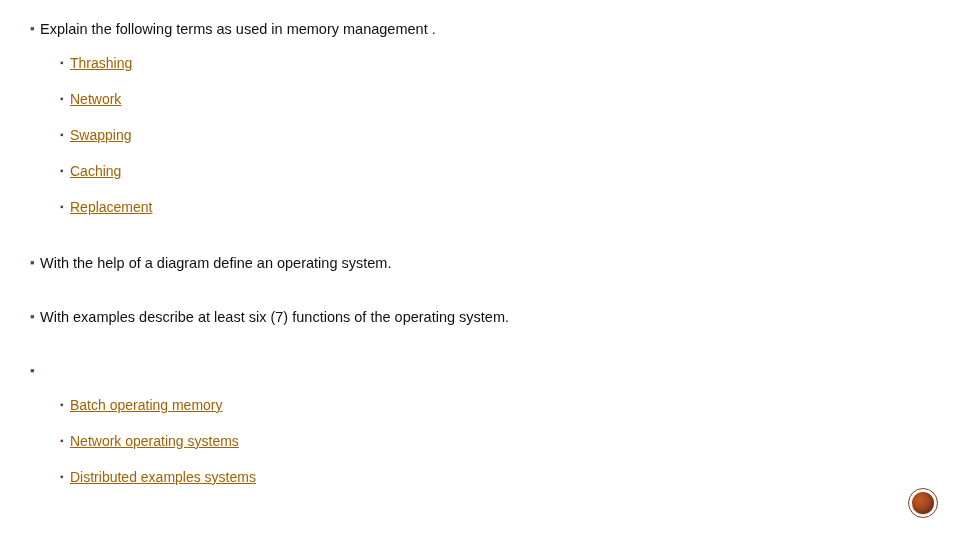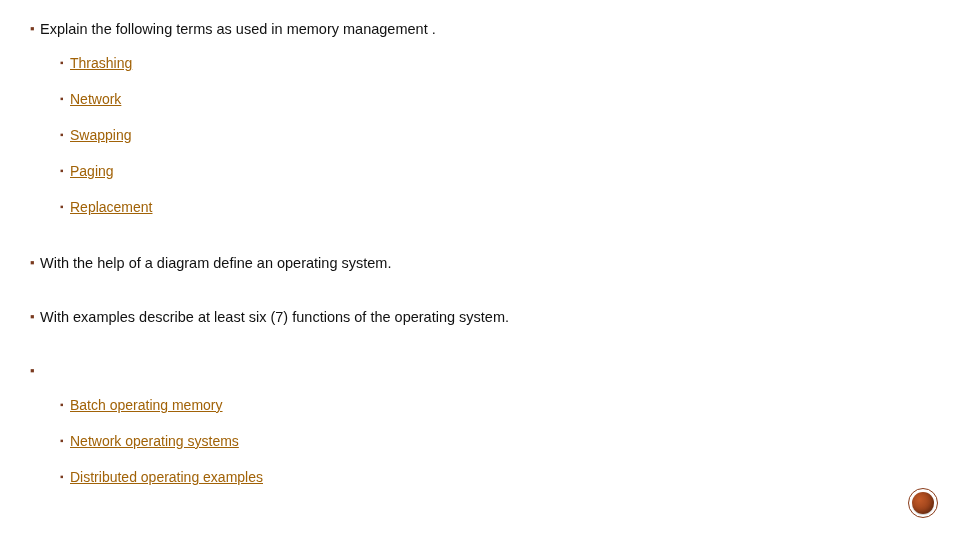--- a/index.html
+++ b/index.html
@@ -34,21 +34,21 @@
     <div class="bullet-sub">
       <span class="mark">▪</span>
       <span class="text">Network</span>
     </div>
     <div class="bullet-sub">
       <span class="mark">▪</span>
       <span class="text">Swapping</span>
     </div>
     <div class="bullet-sub">
       <span class="mark">▪</span>
-      <span class="text">Paging</span>
+      <span class="text">Caching</span>
     </div>
     <div class="bullet-sub">
       <span class="mark">▪</span>
       <span class="text">Replacement</span>
     </div>
   </div>
 
   <div class="spacer-main"></div>
 
   <div class="bullet-main">
@@ -72,21 +72,21 @@
     <div class="bullet-sub">
       <span class="mark">▪</span>
       <span class="text">Batch operating memory</span>
     </div>
     <div class="bullet-sub">
       <span class="mark">▪</span>
       <span class="text">Network operating systems</span>
     </div>
     <div class="bullet-sub">
       <span class="mark">▪</span>
-      <span class="text">Distributed operating examples</span>
+      <span class="text">Distributed examples systems</span>
     </div>
   </div>
 
   <div class="decor">
     <div class="ring"></div>
     <div class="ball"></div>
   </div>
 
 </div>
 

